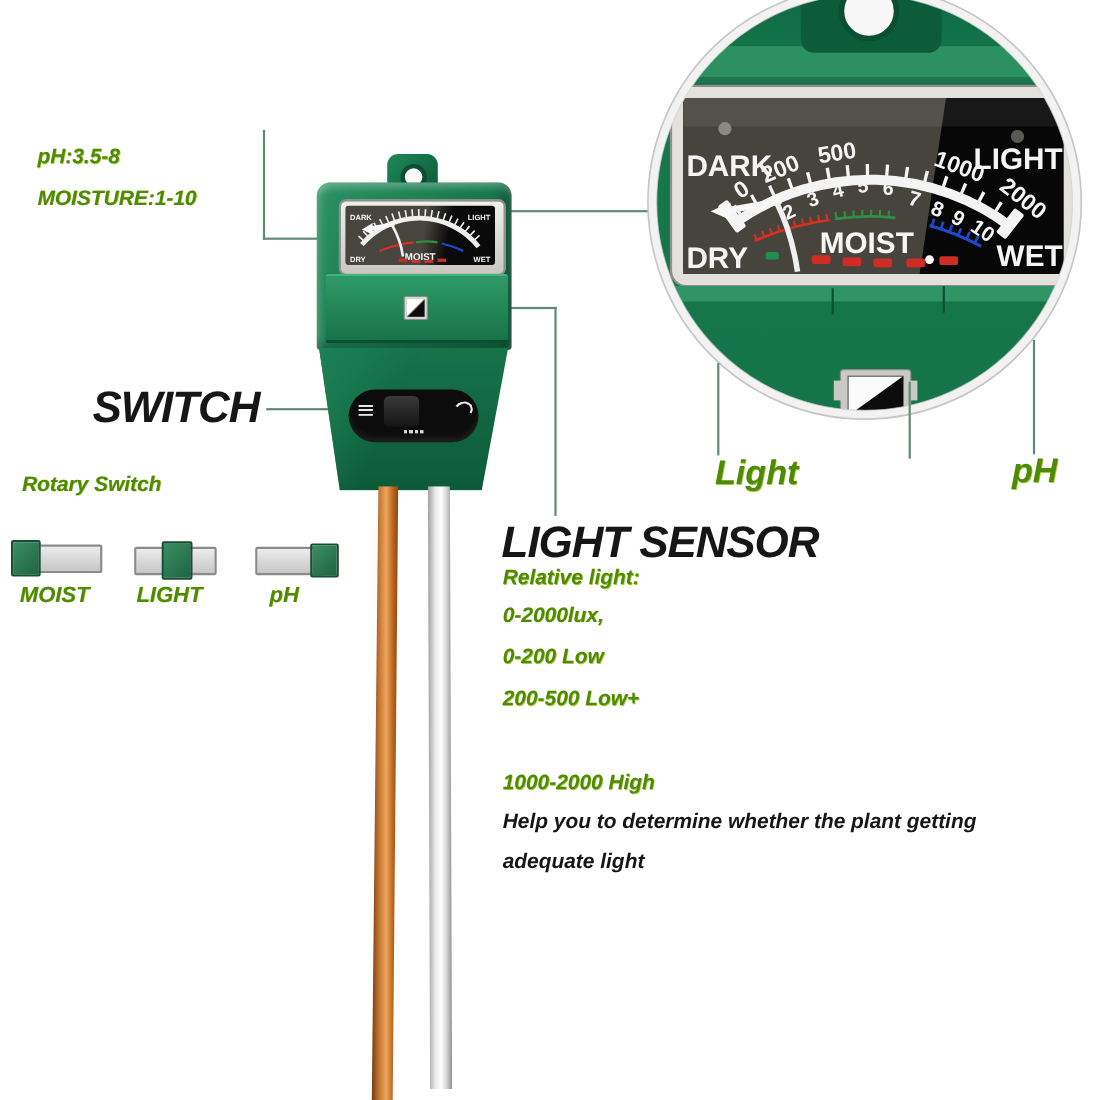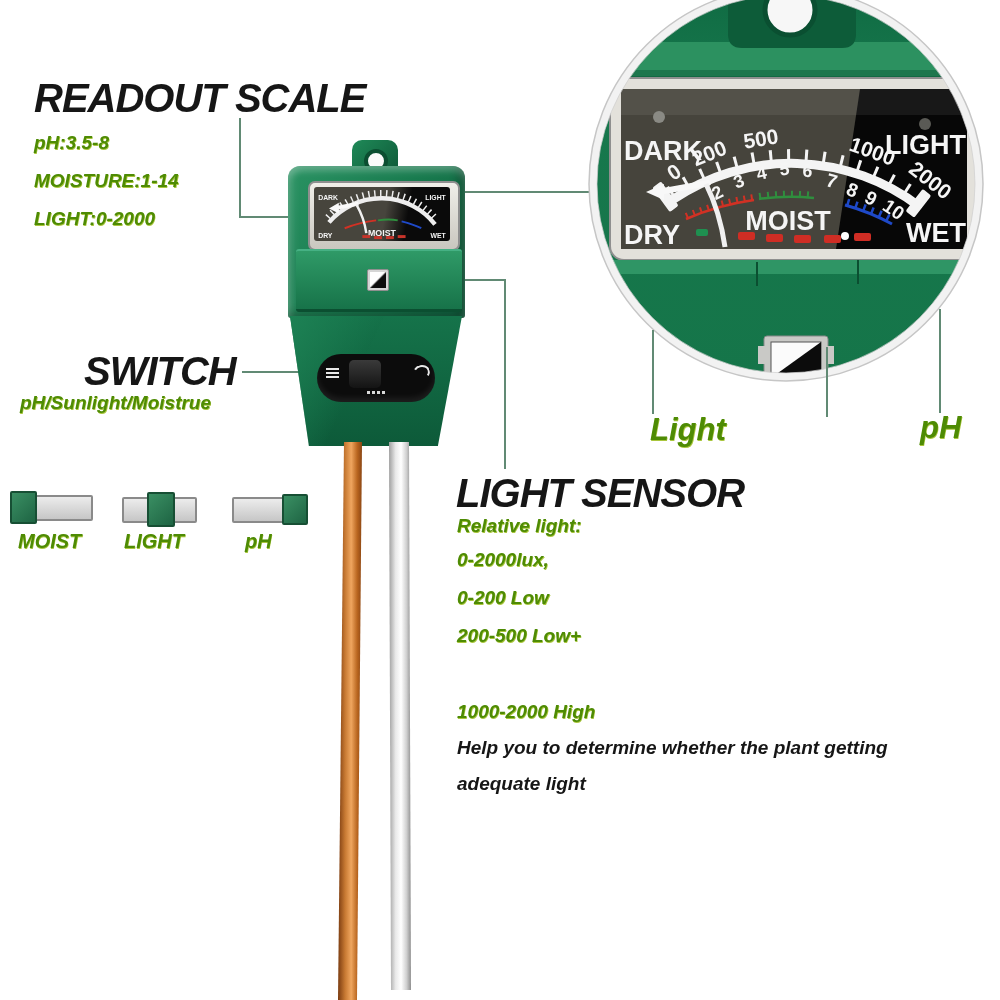--- a/index.html
+++ b/index.html
@@ -57,27 +57,25 @@
 
 <div id="canvas">
 
   <div class="cline" style="left:239px;top:118px;width:2px;height:100px;"></div>
   <div class="cline" style="left:239px;top:216px;width:74px;height:2px;"></div>
   <div class="cline" style="left:242px;top:371px;width:78px;height:2px;"></div>
   <div class="cline" style="left:458px;top:191px;width:132px;height:2px;"></div>
   <div class="cline" style="left:384px;top:279px;width:122px;height:2px;"></div>
   <div class="cline" style="left:504px;top:279px;width:2px;height:190px;"></div>
 
-  <div class="h1" style="left:34px;top:76px;">READOUT SCALE</div>
   <div class="gtxt" style="left:34px;top:132px;">pH:3.5-8</div>
-  <div class="gtxt" style="left:34px;top:170px;">MOISTURE:1-14</div>
-  <div class="gtxt" style="left:34px;top:208px;">LIGHT:0-2000</div>
+  <div class="gtxt" style="left:34px;top:170px;">MOISTURE:1-10</div>
 
   <div class="h1" style="left:84px;top:349px;">SWITCH</div>
-  <div class="gtxt" style="left:20px;top:392px;">pH/Sunlight/Moistrue</div>
+  <div class="gtxt" style="left:20px;top:430px;">Rotary Switch</div>
 
   <div class="abs" style="left:10px;top:488px;width:84px;height:40px;">
     <div class="posbar" style="left:23px;top:7px;width:56px;height:22px;"></div>
     <div class="possq" style="left:0px;top:3px;width:23px;height:29px;"></div>
   </div>
   <div class="ilabel" style="left:18px;top:530px;">MOIST</div>
 
   <div class="abs" style="left:122px;top:488px;width:78px;height:40px;">
     <div class="posbar" style="left:0px;top:9px;width:71px;height:22px;"></div>
     <div class="possq" style="left:25px;top:4px;width:24px;height:31px;"></div>

